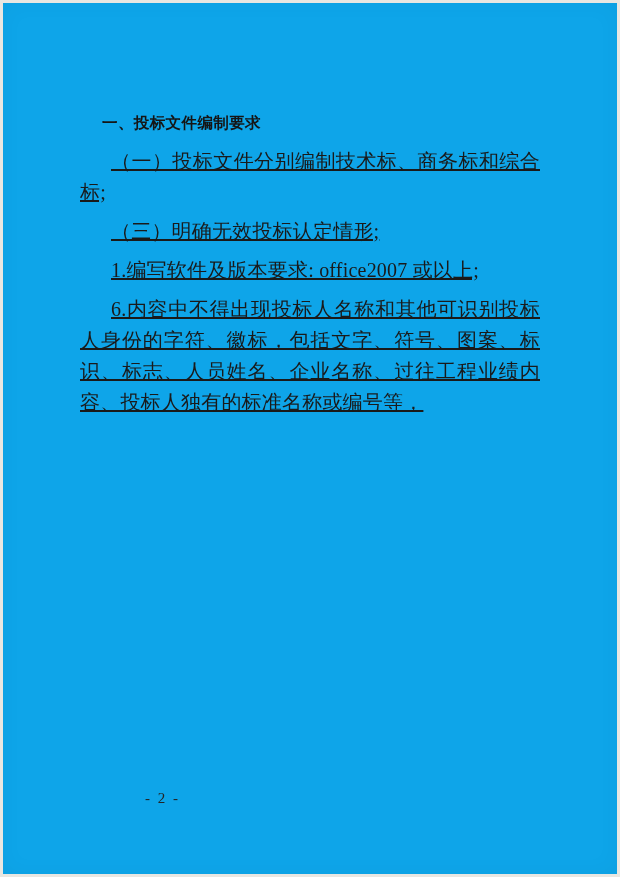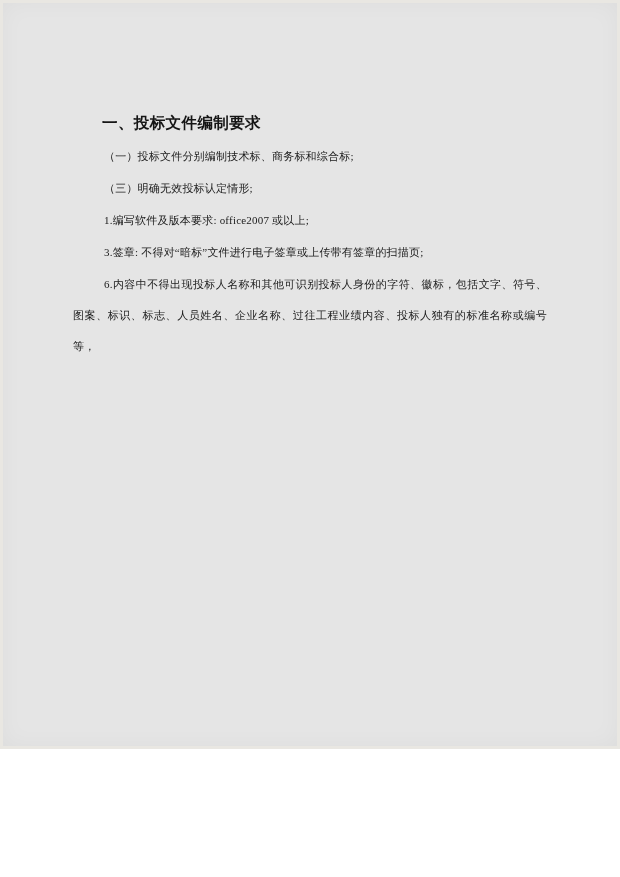--- a/index.html
+++ b/index.html
@@ -3,22 +3,22 @@
 <meta charset="utf-8">
 <style>
   html, body {
     margin: 0;
     padding: 0;
     background: #ffffff;
   }
   .page {
     position: relative;
     width: 620px;
-    height: 749px;
-    background: #e5e5e5;
+    height: 877px;
+    background: #0ea5e9;
     overflow: hidden;
     font-family: "Liberation Serif", "DejaVu Serif", serif;
     color: #1c1c1c;
   }
   
   .page::before {
     content: "";
     position: absolute;
     left: 0; top: 0; right: 0; bottom: 0;
     box-shadow: inset 0 0 26px rgba(0,0,0,0.045);
@@ -43,27 +43,28 @@
     font-family: "DejaVu Sans", "Liberation Sans", sans-serif;
     font-weight: bold;
     font-size: 15.5px;
     letter-spacing: 0.4px;
     line-height: 30px;
     text-indent: 30px;
     margin: 0 0 3px 0;
     color: #151515;
   }
   .para {
-    font-size: 11px;
+    font-size: 20px;
     line-height: 31px;
     text-indent: 31px;
-    margin: 1px;
+    margin: 8px;
     letter-spacing: 0.2px;
     text-align: justify;
     color: #1a1a1a;
+    text-decoration: underline;
   }
   .para.mono-inline {
     letter-spacing: 0.2px;
   }
   .footer {
     position: absolute;
     left: 0;
     top: 790px;
     width: 620px;
     text-align: center;
@@ -88,20 +89,19 @@
 
   <div class="content">
 
     <h2 class="h-title">一、投标文件编制要求</h2>
 
     <p class="para">（一）投标文件分别编制技术标、商务标和综合标;</p>
     <p class="para">（三）明确无效投标认定情形;</p>
 
 
     <p class="para mono-inline">1.编写软件及版本要求: office2007 或以上;</p>
-    <p class="para">3.签章: 不得对“暗标”文件进行电子签章或上传带有签章的扫描页;</p>
     <p class="para">6.内容中不得出现投标人名称和其他可识别投标人身份的字符、徽标，包括文字、符号、图案、标识、标志、人员姓名、企业名称、过往工程业绩内容、投标人独有的标准名称或编号等，</p>
   </div>
 
   <div class="footer">
     <span class="pagenum">- 2 -</span>
   </div>
 </div>
 
 </body></html>

